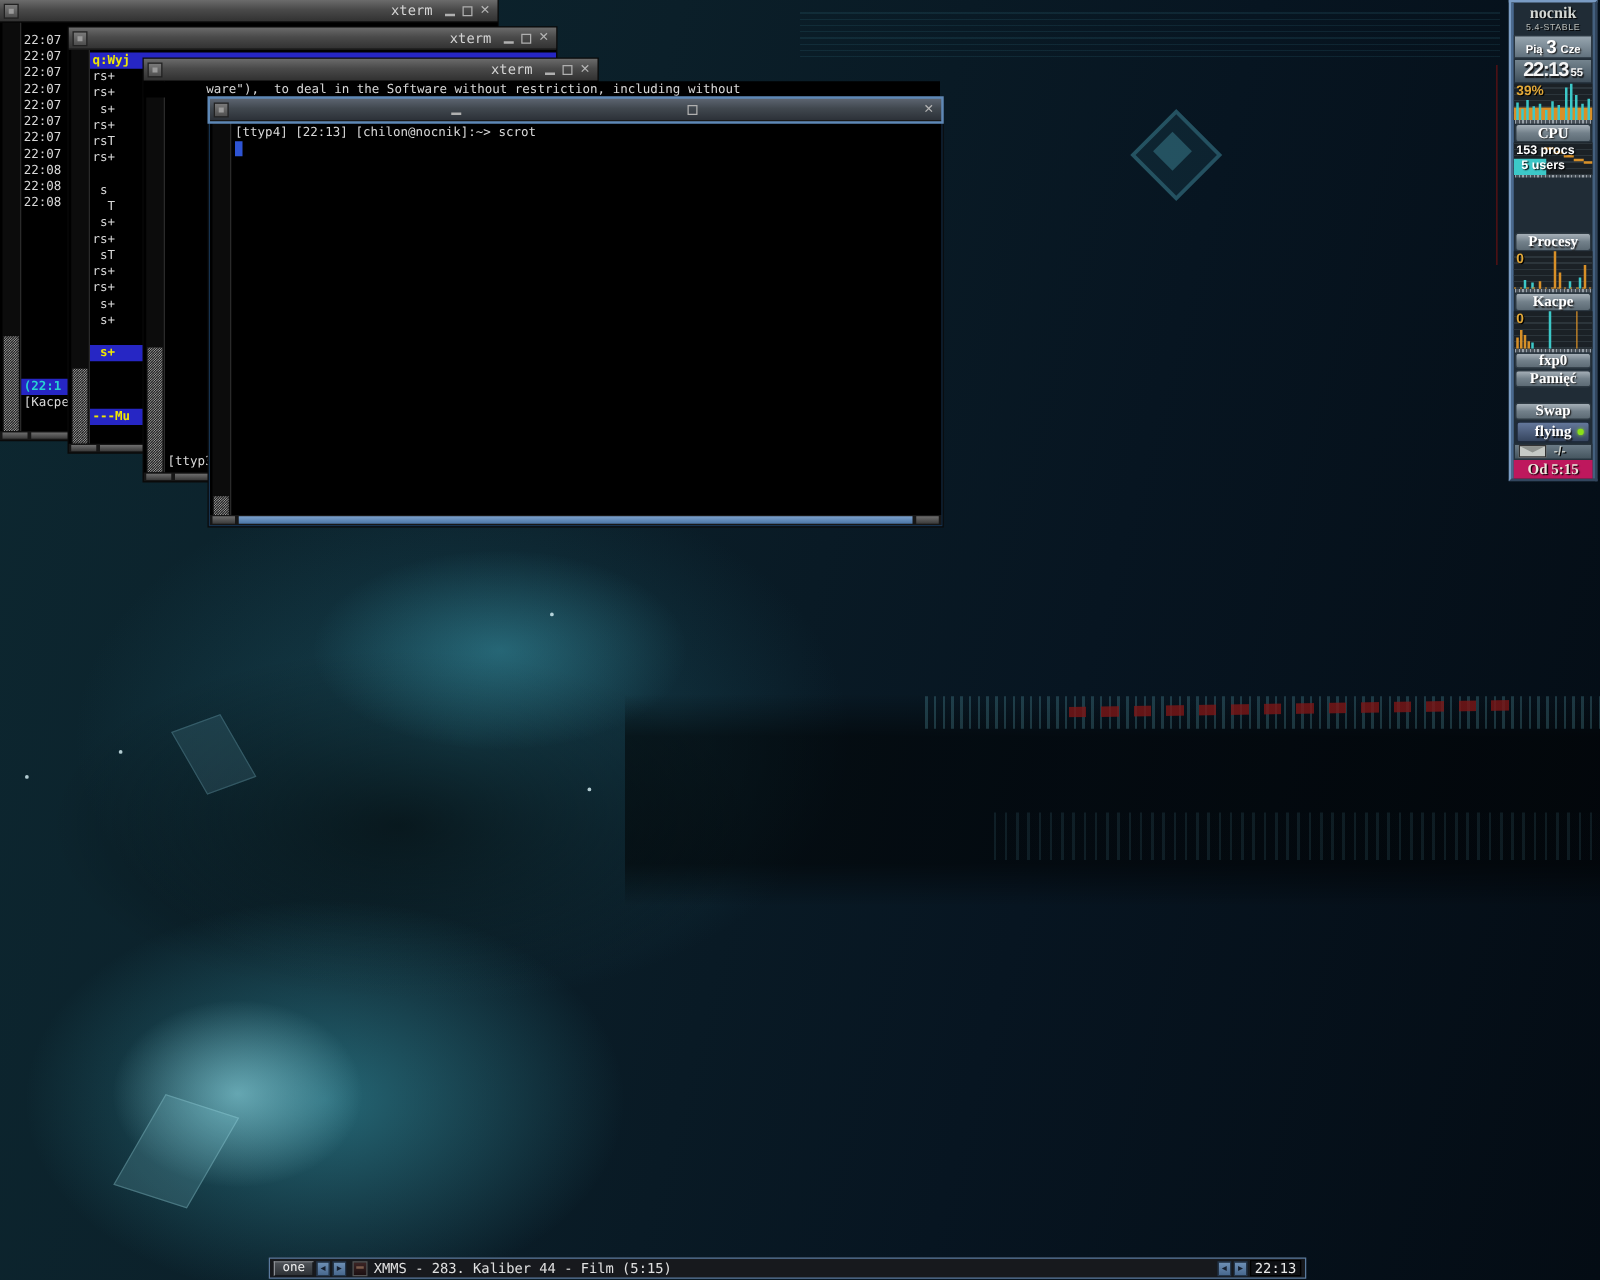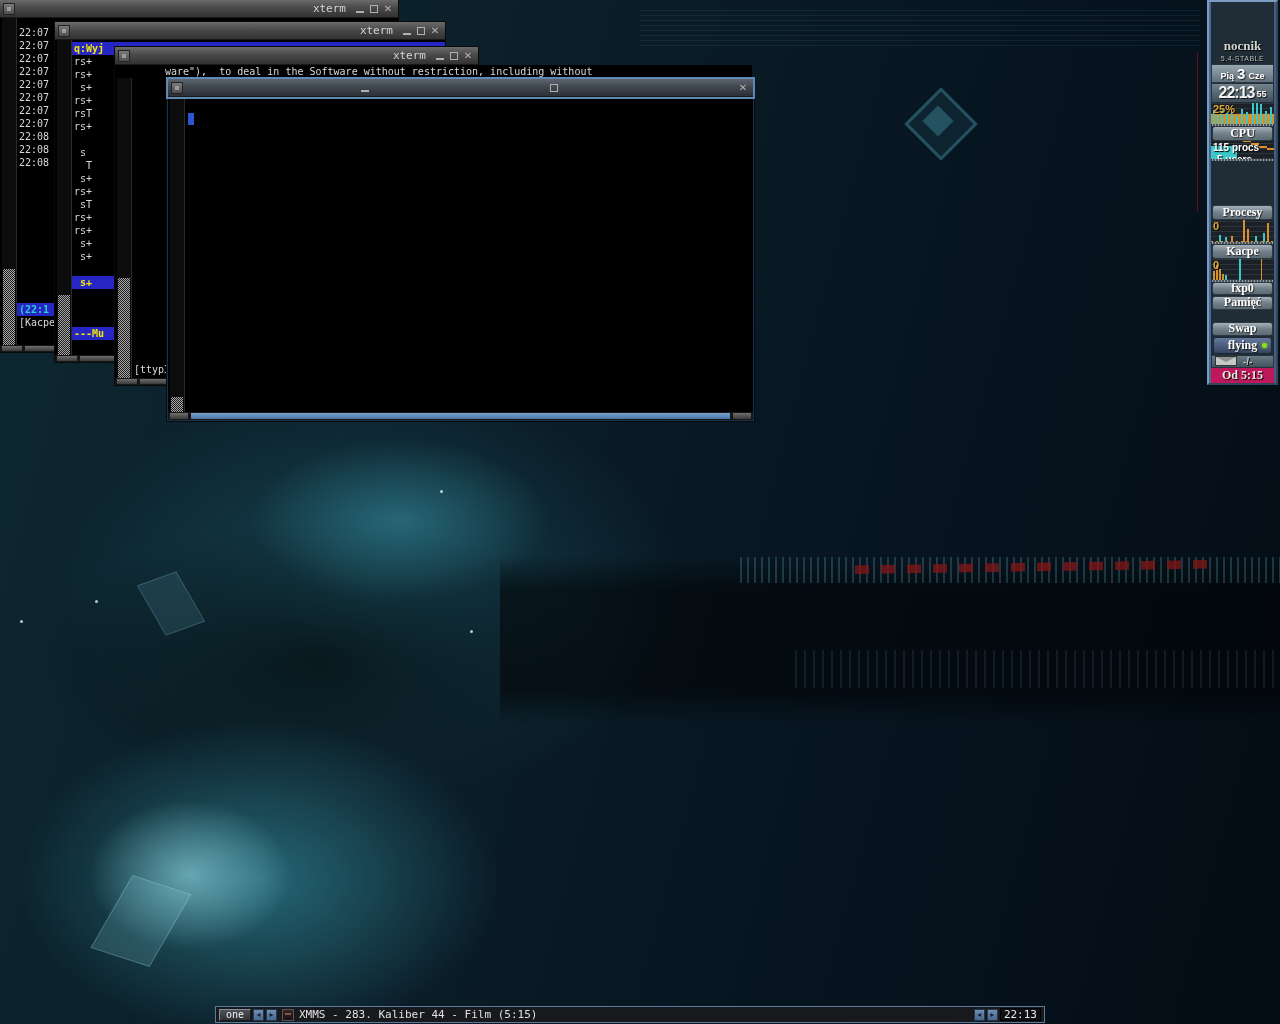--- a/index.html
+++ b/index.html
@@ -85,21 +85,21 @@
   .cursor{position:absolute;left:2px;top:16px;width:6px;height:12px;background:#2e54d4;}
 
   .statusbar-cyan{color:#28d2d2;}
 
   
   .monitor{position:absolute;left:1207px;top:0;width:71px;height:385px;z-index:6;
     background:#202c36;border:2px solid;border-color:#7a9cc4 #32465e #32465e #7a9cc4;
     box-shadow:inset 2px 0 0 #4a6a90,inset -2px 0 0 #44607e;box-sizing:border-box;
     display:flex;flex-direction:column;overflow:hidden;padding:0 2px;}
   .mon-host{height:16px;text-align:center;color:#d2d6d2;
-    font:bold 13px/16px "Liberation Serif",serif;text-shadow:1px 1px 1px #000;margin-top:36px;}
+    font:bold 13px/16px "Liberation Serif",serif;text-shadow:1px 1px 1px #000;}
   .mon-sys{height:10px;text-align:center;color:#b8bcb8;letter-spacing:.5px;
     font:7px/10px "Liberation Sans",sans-serif;text-shadow:1px 1px 0 #000;}
   .mon-date{height:19px;display:flex;align-items:baseline;justify-content:center;gap:3px;
     background:linear-gradient(#98a6b0,#61717d);border:1px solid #2a3640;box-sizing:border-box;
     color:#fff;text-shadow:1px 1px 1px #222;}
   .mon-date .sm{font:bold 9px "Liberation Sans",sans-serif;}
   .mon-date .lg{font:bold 15px "Liberation Sans",sans-serif;}
   .mon-time{height:21px;display:flex;align-items:center;justify-content:center;gap:2px;
     background:linear-gradient(#74848e,#3e4e5a);border:1px solid #222e38;box-sizing:border-box;
     color:#f4f4f4;text-shadow:1px 1px 1px #111;}
@@ -309,20 +309,21 @@
     <span class="wb">
         <i class="sh-max"></i>
       </span>
     <span class="wb wb-x">✕</span>
   </div>
   <div class="tbody" style="bottom:8px;">
     <div class="sbar">
       <div class="sthumb" style="bottom:0;height:15px;"></div>
     </div>
     <div class="content" style="left:18px;">
+      <div class="trow" style="position:absolute;top:3px;left:0;right:0;">[ttyp4] [22:13] [chilon@nocnik]:~&gt; scrot</div>
       <div class="cursor"></div>
     </div>
   </div>
   <div class="bbar" style="height:8px;">
     <div class="bh" style="width:18px;"></div>
     <div class="bblue"></div>
     <div class="bh" style="width:18px;"></div>
   </div>
 </div>
 
@@ -332,40 +333,40 @@
   <div class="mon-date">
     <span class="sm">Pią</span>
     <span class="lg">3</span>
     <span class="sm">Cze</span>
   </div>
   <div class="mon-time">
     <span class="hm">22:13</span>
     <span class="sec">55</span>
   </div>
   <div class="chart" style="height:42px;">
-    <span class="amber">25%</span>
+    <span class="amber">39%</span>
     <div class="bar or" style="left:0;width:63px;height:10px;"></div>
     <div class="bar cy" style="left:2px;height:14px;"></div>
     <div class="bar cy" style="left:6px;height:9px;"></div>
     <div class="bar cy" style="left:10px;height:16px;"></div>
     <div class="bar cy" style="left:15px;height:11px;"></div>
     <div class="bar cy" style="left:20px;height:13px;"></div>
     <div class="bar cy" style="left:25px;height:8px;"></div>
     <div class="bar cy" style="left:30px;height:15px;"></div>
     <div class="bar cy" style="left:35px;height:12px;"></div>
     <div class="bar cy" style="left:41px;height:26px;"></div>
     <div class="bar cy" style="left:45px;height:30px;"></div>
     <div class="bar cy" style="left:49px;height:20px;"></div>
     <div class="bar cy" style="left:54px;height:13px;"></div>
     <div class="bar cy" style="left:59px;height:17px;"></div>
   </div>
   <div class="krell"></div>
   <div class="mon-btn" style="height:15px;">CPU</div>
   <div class="chart" style="height:38px;">
-    <span class="statline" style="top:1px;">115 procs</span>
+    <span class="statline" style="top:1px;">153 procs</span>
     <span class="statline" style="top:13px;left:6px;">5 users</span>
     <div class="bar cy" style="left:0;width:26px;height:13px;"></div>
     <div class="bar or" style="left:24px;width:8px;height:2px;bottom:20px;"></div>
     <div class="bar or" style="left:32px;width:8px;height:2px;bottom:17px;"></div>
     <div class="bar or" style="left:40px;width:8px;height:2px;bottom:14px;"></div>
     <div class="bar or" style="left:48px;width:8px;height:2px;bottom:11px;"></div>
     <div class="bar or" style="left:56px;width:7px;height:2px;bottom:9px;"></div>
   </div>
   <div class="krell"></div>
   <div class="mon-btn" style="height:15px;margin-top:44px;">Procesy</div>

